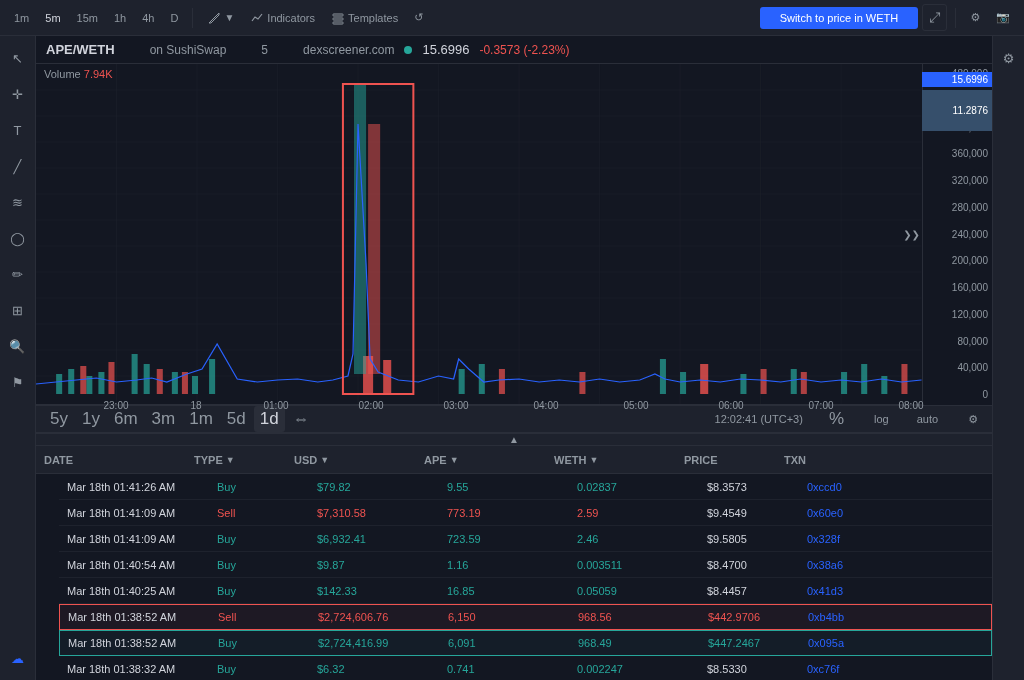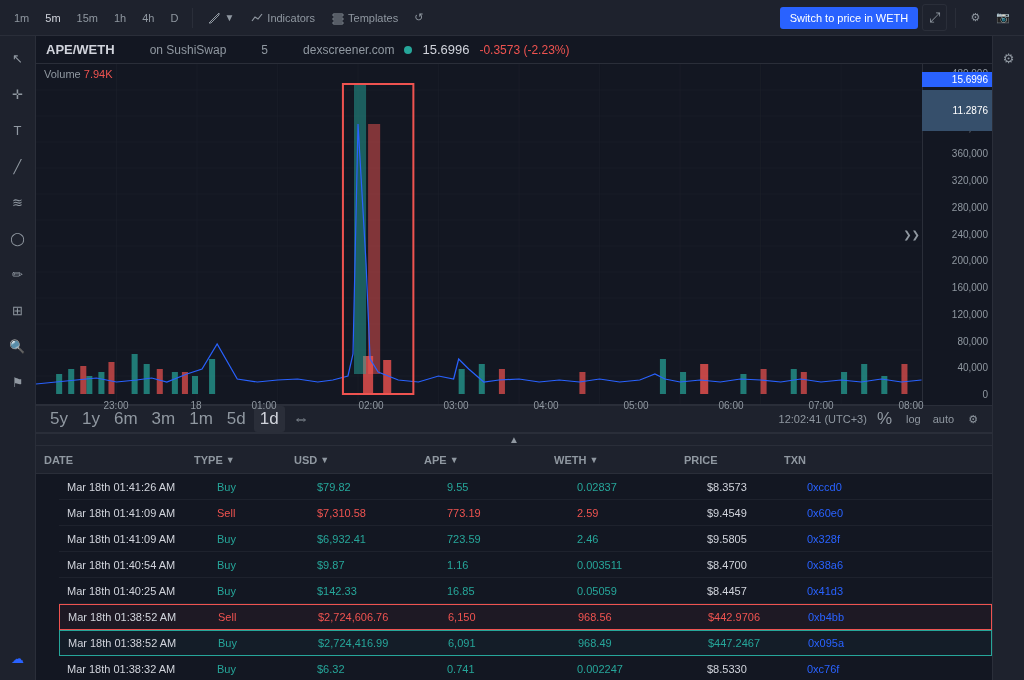--- a/index.html
+++ b/index.html
@@ -37,21 +37,21 @@
       white-space: nowrap;
     }
     .toolbar-btn.active { color: #d1d4dc; }
     .toolbar-sep { width: 1px; height: 20px; background: #2a2e39; margin: 0 4px; }
     .toolbar-spacer { flex: 1; }
     .switch-price-btn {
       background: #2962ff;
       border: none;
       color: #fff;
       cursor: pointer;
-      padding: 5px 10px;
+      padding: 5px 20px;
       border-radius: 3px;
       font-size: 11px;
     }
     .fullscreen-btn {
       background: transparent;
       border: 1px solid #2a2e39;
       color: #9098a1;
       cursor: pointer;
       padding: 4px 6px;
       border-radius: 3px;
@@ -215,21 +215,21 @@
       cursor: pointer;
       padding: 3px 6px;
       border-radius: 3px;
       font-size: 17px;
     }
     .tf-btn.active { color: #d1d4dc; background: #2a2e39; }
     .bottom-right-info {
       margin-left: auto;
       display: flex;
       align-items: center;
-      gap: 4px;
+      gap: 20px;
       color: #9098a1;
       font-size: 11px;
     }
     .log-btn, .auto-btn {
       background: transparent;
       border: none;
       color: #9098a1;
       cursor: pointer;
       font-size: 11px;
       padding: 2px 4px;
@@ -520,21 +520,21 @@
           760,315 780,318 800,316 820,318 840,315 860,318 880,316
         " fill="none" stroke="#2962ff" stroke-width="1.2"></polyline>
 
         <rect x="305" y="20" width="70" height="310" fill="none" stroke="#ef5350" stroke-width="2"></rect>
       </svg>
     </div>
 
     <div class="time-axis" style="position:relative; width: calc(100% - 70px);">
       <span class="time-label" style="left: 80px; text-align: right;">23:00</span>
       <span class="time-label" style="left: 160px;">18</span>
-      <span class="time-label" style="left: 228px;">01:00</span>
+      <span class="time-label" style="left: 240px;">01:00</span>
       <span class="time-label" style="left: 335px;">02:00</span>
       <span class="time-label" style="left: 420px;">03:00</span>
       <span class="time-label" style="left: 510px;">04:00</span>
       <span class="time-label" style="left: 600px;">05:00</span>
       <span class="time-label" style="left: 695px;">06:00</span>
       <span class="time-label" style="left: 785px;">07:00</span>
       <span class="time-label" style="left: 875px;">08:00</span>
     </div>
 
     <div class="bottom-toolbar">

